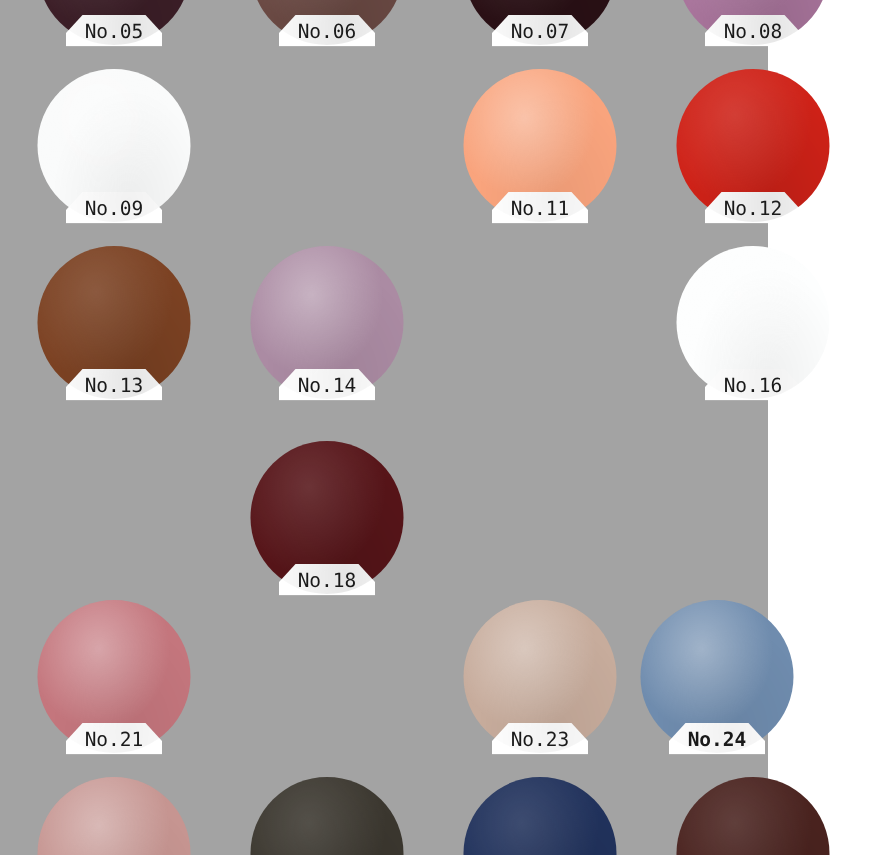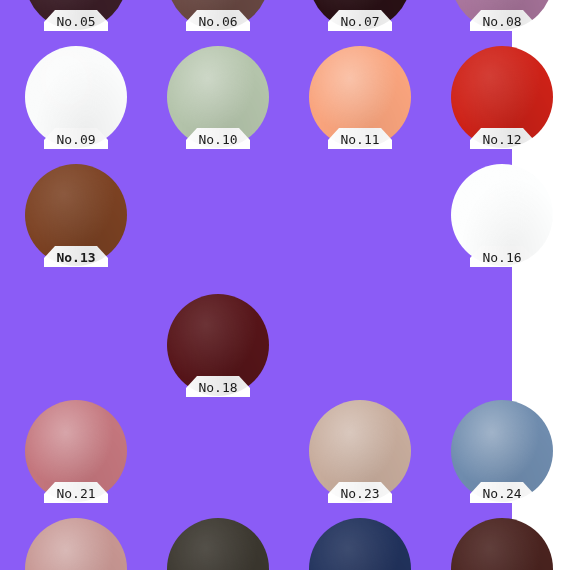--- a/index.html
+++ b/index.html
@@ -11,21 +11,21 @@
     width: 580px;
     height: 570px;
     overflow: hidden;
     font-family: "DejaVu Sans Mono", monospace;
   }
 
   #sheet {
     position: relative;
     width: 512px;
     height: 570px;
-    background: #8b5cf6;
+    background: #a3a3a3;
   }
 
   
   .swatch {
     position: absolute;
     width: 102px;
     height: 102px;
   }
 
   
@@ -109,43 +109,43 @@
         <div class="notch"></div>
       </div>
       <div class="label">No.08</div>
     </div>
     <div class="swatch" style="left: 25px; top: 46px;">
       <div class="disc pale" style="background: rgb(250, 251, 251);">
         <div class="notch"></div>
       </div>
       <div class="label">No.09</div>
     </div>
-    <div class="swatch" style="left: 167px; top: 46px;">
-      <div class="disc pale" style="background: rgb(180, 196, 171);">
-        <div class="notch"></div>
-      </div>
-      <div class="label">No.10</div>
-    </div>
     <div class="swatch" style="left: 309px; top: 46px;">
       <div class="disc pale" style="background: rgb(249, 164, 125);">
         <div class="notch"></div>
       </div>
       <div class="label">No.11</div>
     </div>
     <div class="swatch" style="left: 451px; top: 46px;">
       <div class="disc" style="background: rgb(207, 34, 24);">
         <div class="notch"></div>
       </div>
       <div class="label">No.12</div>
     </div>
-    <div class="swatch" style="left: 25px; top: 164px; font-weight: bold;">
+    <div class="swatch" style="left: 25px; top: 164px;">
       <div class="disc" style="background: rgb(124, 66, 35);">
         <div class="notch"></div>
       </div>
       <div class="label">No.13</div>
+    </div>
+    <div class="swatch" style="left: 167px; top: 164px;">
+      <div class="disc pale" style="background: rgb(171, 139, 163);">
+        <div class="notch"></div>
+      </div>
+      <div class="label">No.14</div>
     </div>
     <div class="swatch" style="left: 451px; top: 164px;">
       <div class="disc pale" style="background: rgb(253, 254, 254);">
         <div class="notch"></div>
       </div>
       <div class="label">No.16</div>
     </div>
     <div class="swatch" style="left: 167px; top: 294px;">
       <div class="disc" style="background: rgb(87, 21, 25);">
         <div class="notch"></div>
@@ -157,21 +157,21 @@
         <div class="notch"></div>
       </div>
       <div class="label">No.21</div>
     </div>
     <div class="swatch" style="left: 309px; top: 400px;">
       <div class="disc pale" style="background: rgb(199, 172, 156);">
         <div class="notch"></div>
       </div>
       <div class="label">No.23</div>
     </div>
-    <div class="swatch" style="left: 451px; top: 400px;">
+    <div class="swatch" style="left: 427px; top: 400px; font-weight: bold;">
       <div class="disc pale" style="background: rgb(111, 140, 174);">
         <div class="notch"></div>
       </div>
       <div class="label">No.24</div>
     </div>
     <div class="swatch" style="left: 25px; top: 518px;">
       <div class="disc pale" style="background: rgb(198, 149, 145);"></div>
     </div>
     <div class="swatch" style="left: 167px; top: 518px;">
       <div class="disc" style="background: rgb(59, 55, 47);"></div>

